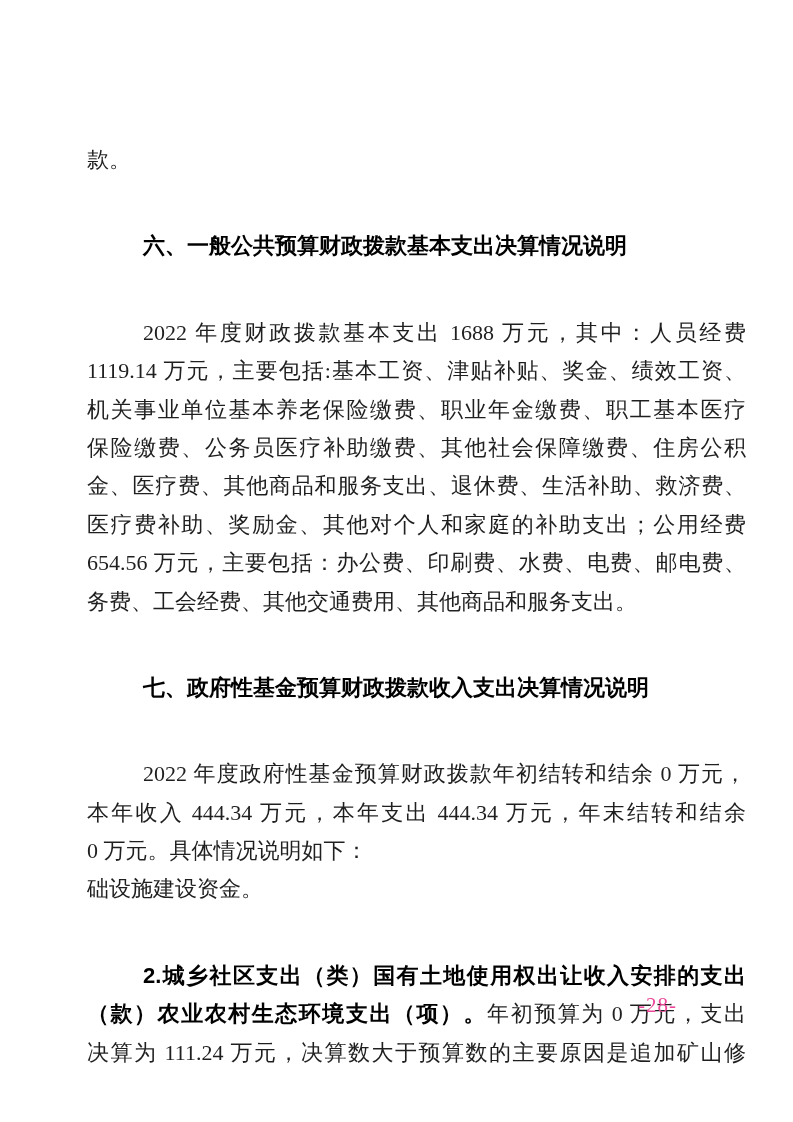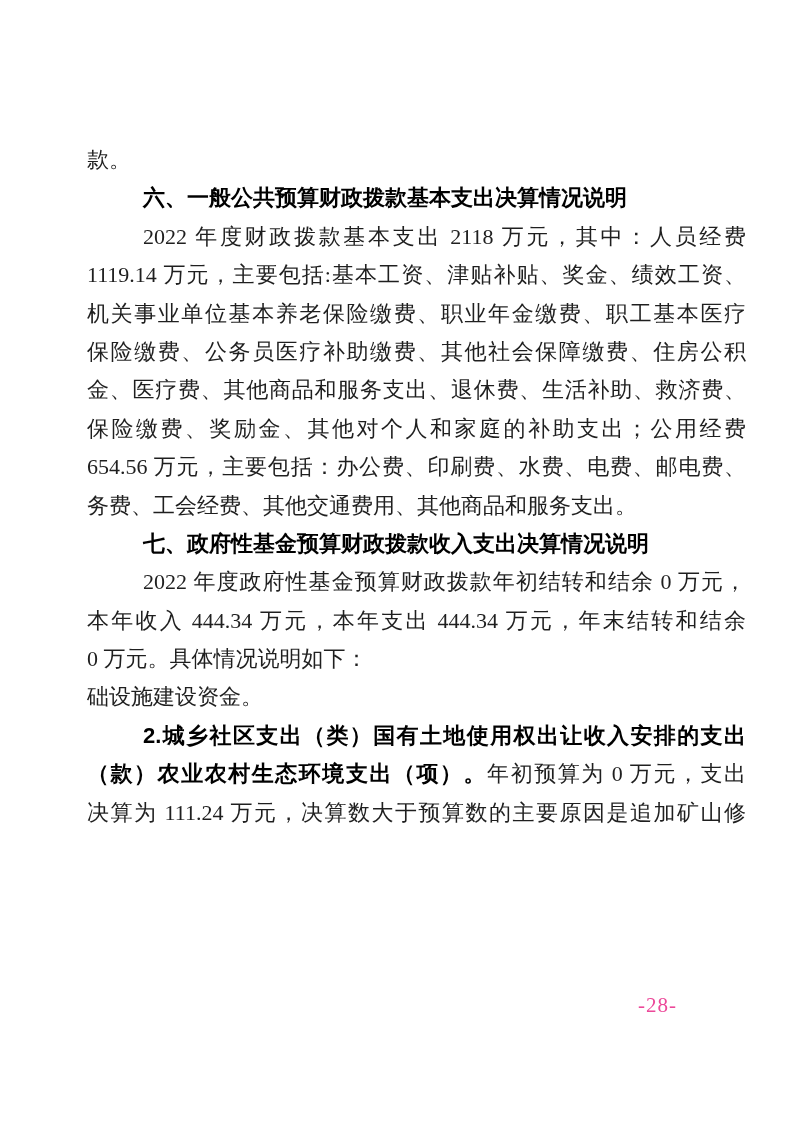--- a/index.html
+++ b/index.html
@@ -21,21 +21,21 @@
     height: 38.4px;
     line-height: 38.4px;
     font-size: 22px;
     font-family: "Liberation Serif", "DejaVu Serif", serif;
     color: #1f1f1f;
     text-align: justify;
     text-align-last: justify;
     overflow: hidden;
   }
   .line.last { text-align-last: left; }
-  .line.indent { padding-left: 56px; }
+  .line.indent { padding-left: 56px; margin-top: 48px; }
   .line.heading, .line.bold, .seg.b {
     font-family: "Liberation Sans", "DejaVu Sans", sans-serif;
     font-weight: 700;
     color: #000000;
   }
   .pagenum {
     position: absolute;
     left: 638px;
     top: 991px;
     font-size: 21px;
@@ -45,26 +45,26 @@
     letter-spacing: 1px;
   }
 </style>
 </head>
 <body>
 
 <div class="page">
   <div class="textblock">
       <div class="line last"><span class="seg">款。</span></div>
       <div class="line heading indent last"><span class="seg b">六、一般公共预算财政拨款基本支出决算情况说明</span></div>
-      <div class="line indent"><span class="seg">2022 年度财政拨款基本支出 2118 万元，其中：人员经费</span></div>
+      <div class="line indent"><span class="seg">2022 年度财政拨款基本支出 1688 万元，其中：人员经费</span></div>
       <div class="line"><span class="seg">1119.14 万元，主要包括:基本工资、津贴补贴、奖金、绩效工资、</span></div>
       <div class="line"><span class="seg">机关事业单位基本养老保险缴费、职业年金缴费、职工基本医疗</span></div>
       <div class="line"><span class="seg">保险缴费、公务员医疗补助缴费、其他社会保障缴费、住房公积</span></div>
       <div class="line"><span class="seg">金、医疗费、其他商品和服务支出、退休费、生活补助、救济费、</span></div>
-      <div class="line"><span class="seg">保险缴费、奖励金、其他对个人和家庭的补助支出；公用经费</span></div>
+      <div class="line"><span class="seg">医疗费补助、奖励金、其他对个人和家庭的补助支出；公用经费</span></div>
       <div class="line"><span class="seg">654.56 万元，主要包括：办公费、印刷费、水费、电费、邮电费、</span></div>
       <div class="line last"><span class="seg">务费、工会经费、其他交通费用、其他商品和服务支出。</span></div>
       <div class="line heading indent last"><span class="seg b">七、政府性基金预算财政拨款收入支出决算情况说明</span></div>
       <div class="line indent"><span class="seg">2022 年度政府性基金预算财政拨款年初结转和结余 0 万元，</span></div>
       <div class="line"><span class="seg">本年收入 444.34 万元，本年支出 444.34 万元，年末结转和结余</span></div>
       <div class="line last"><span class="seg">0 万元。具体情况说明如下：</span></div>
       <div class="line last"><span class="seg">础设施建设资金。</span></div>
       <div class="line bold indent"><span class="seg b">2.城乡社区支出（类）国有土地使用权出让收入安排的支出</span></div>
       <div class="line"><span class="seg b">（款）农业农村生态环境支出（项）。</span><span class="seg">年初预算为 0 万元，支出</span></div>
       <div class="line"><span class="seg">决算为 111.24 万元，决算数大于预算数的主要原因是追加矿山修</span></div>

